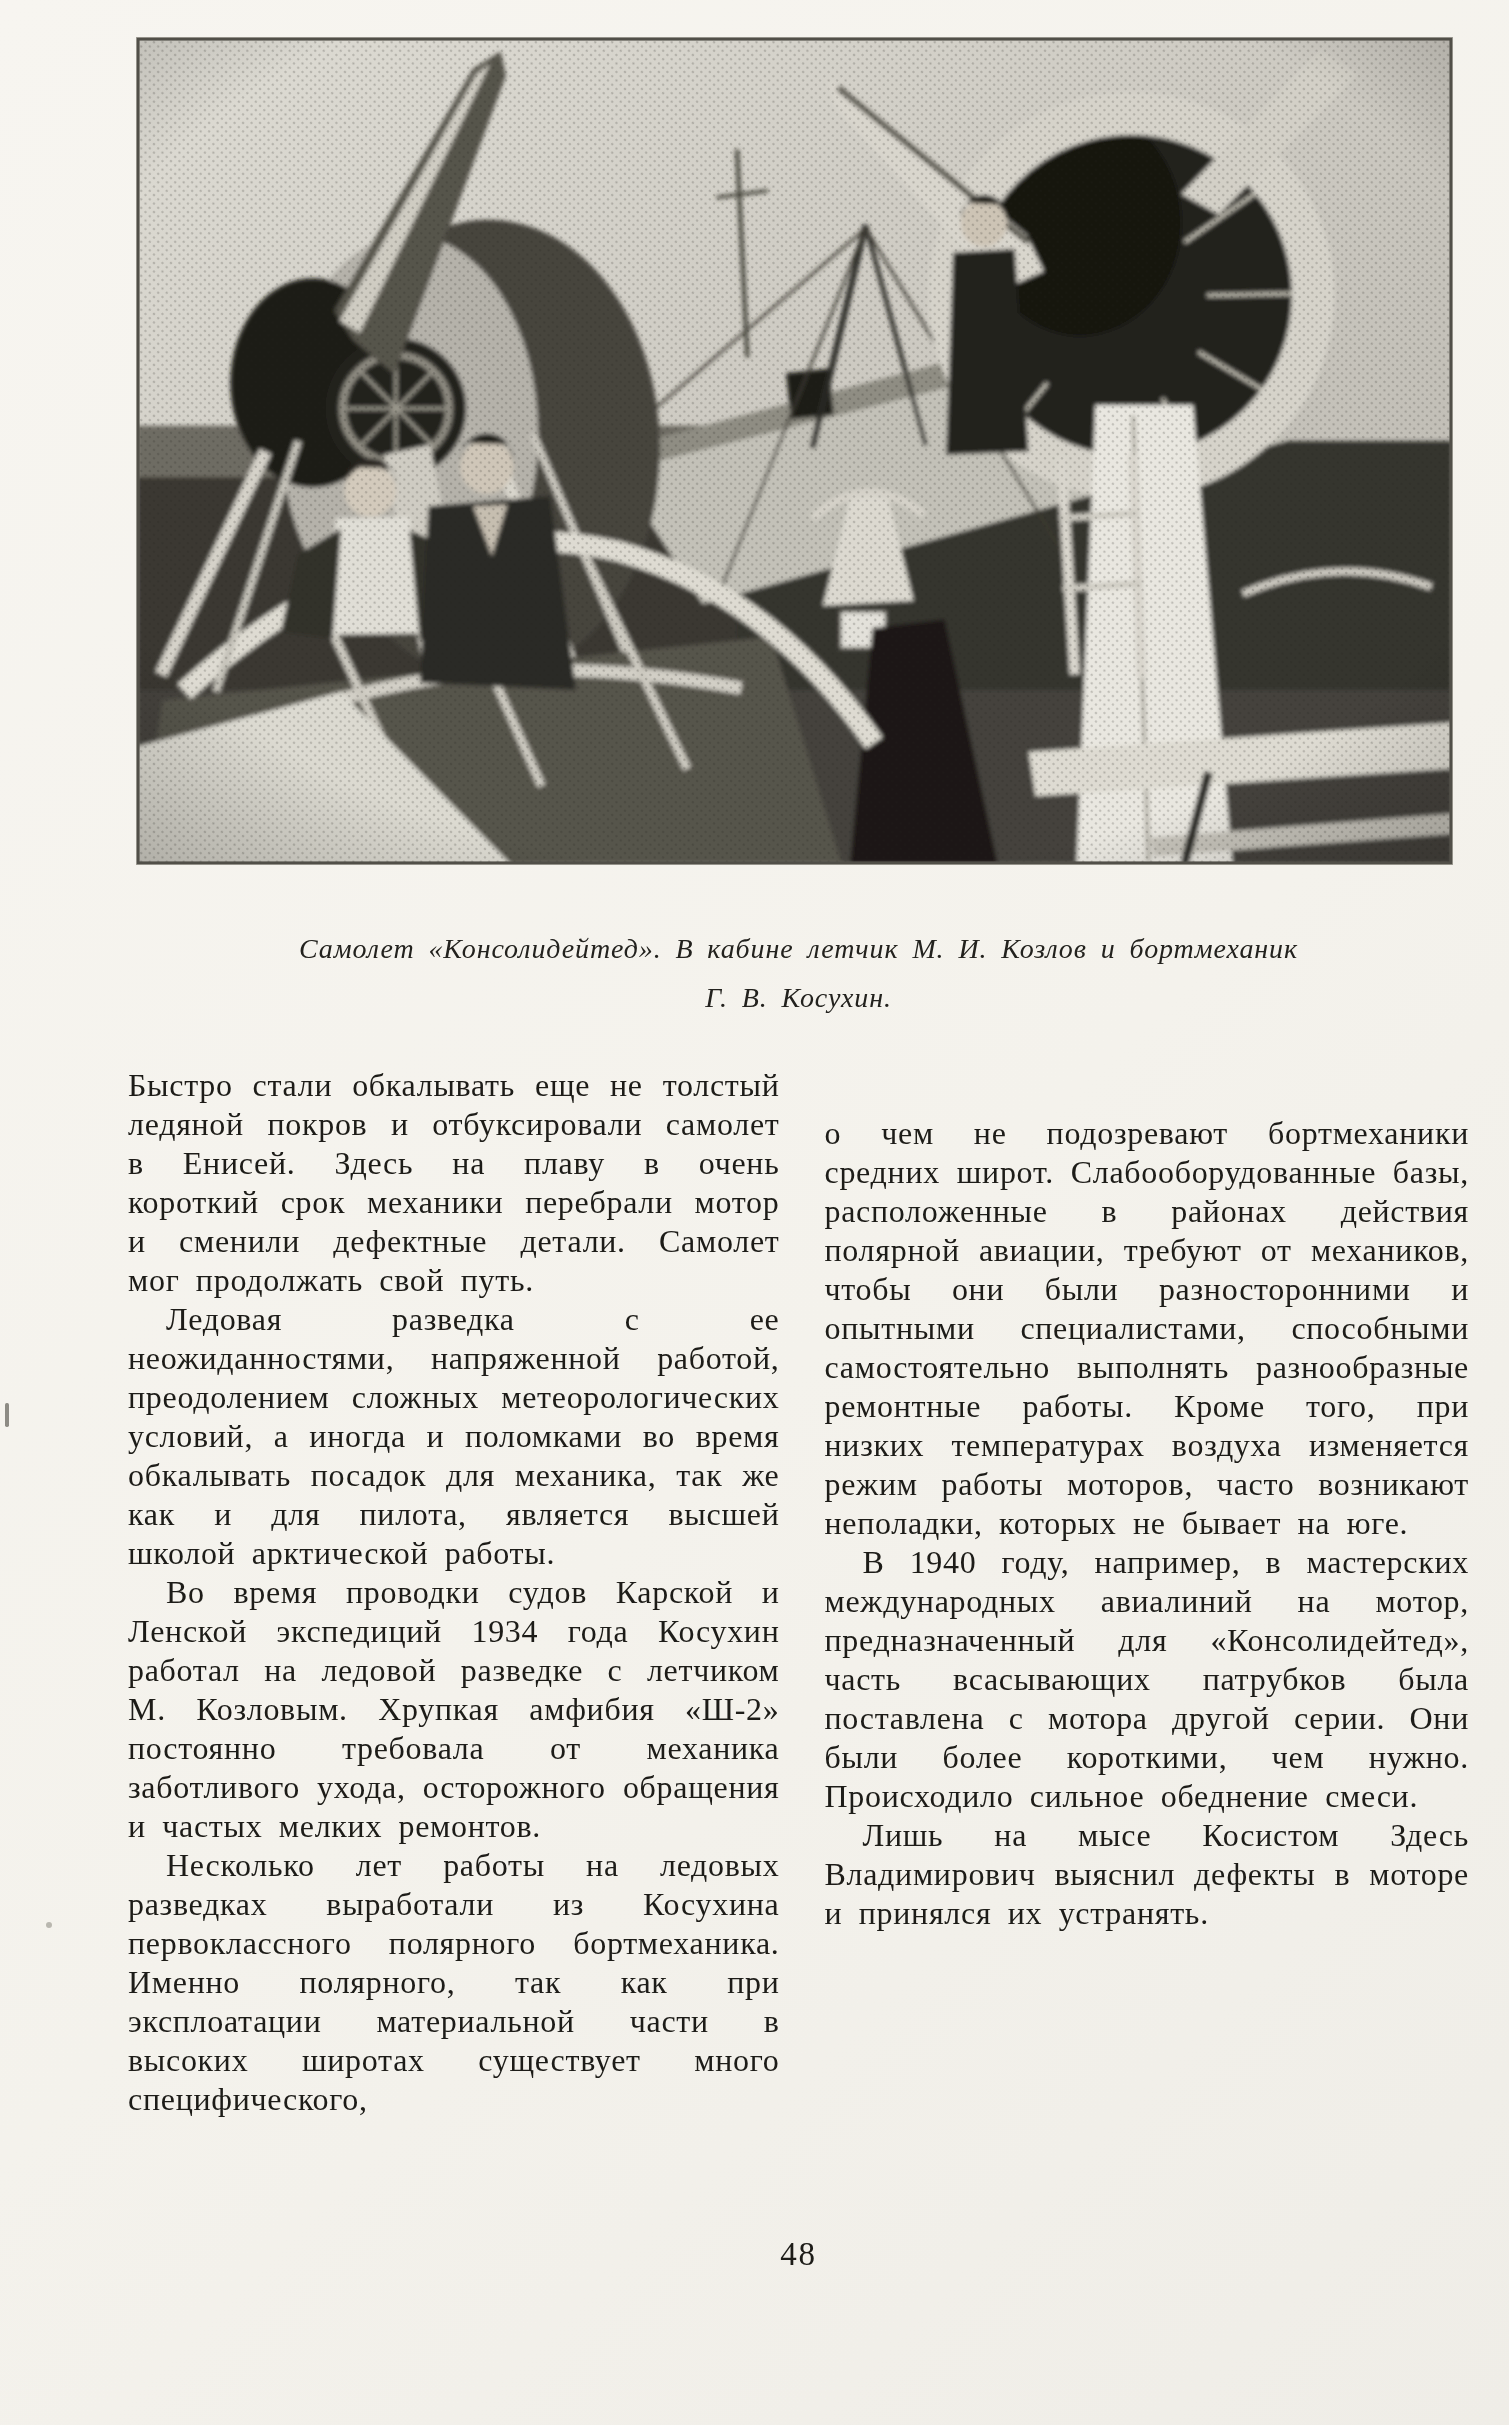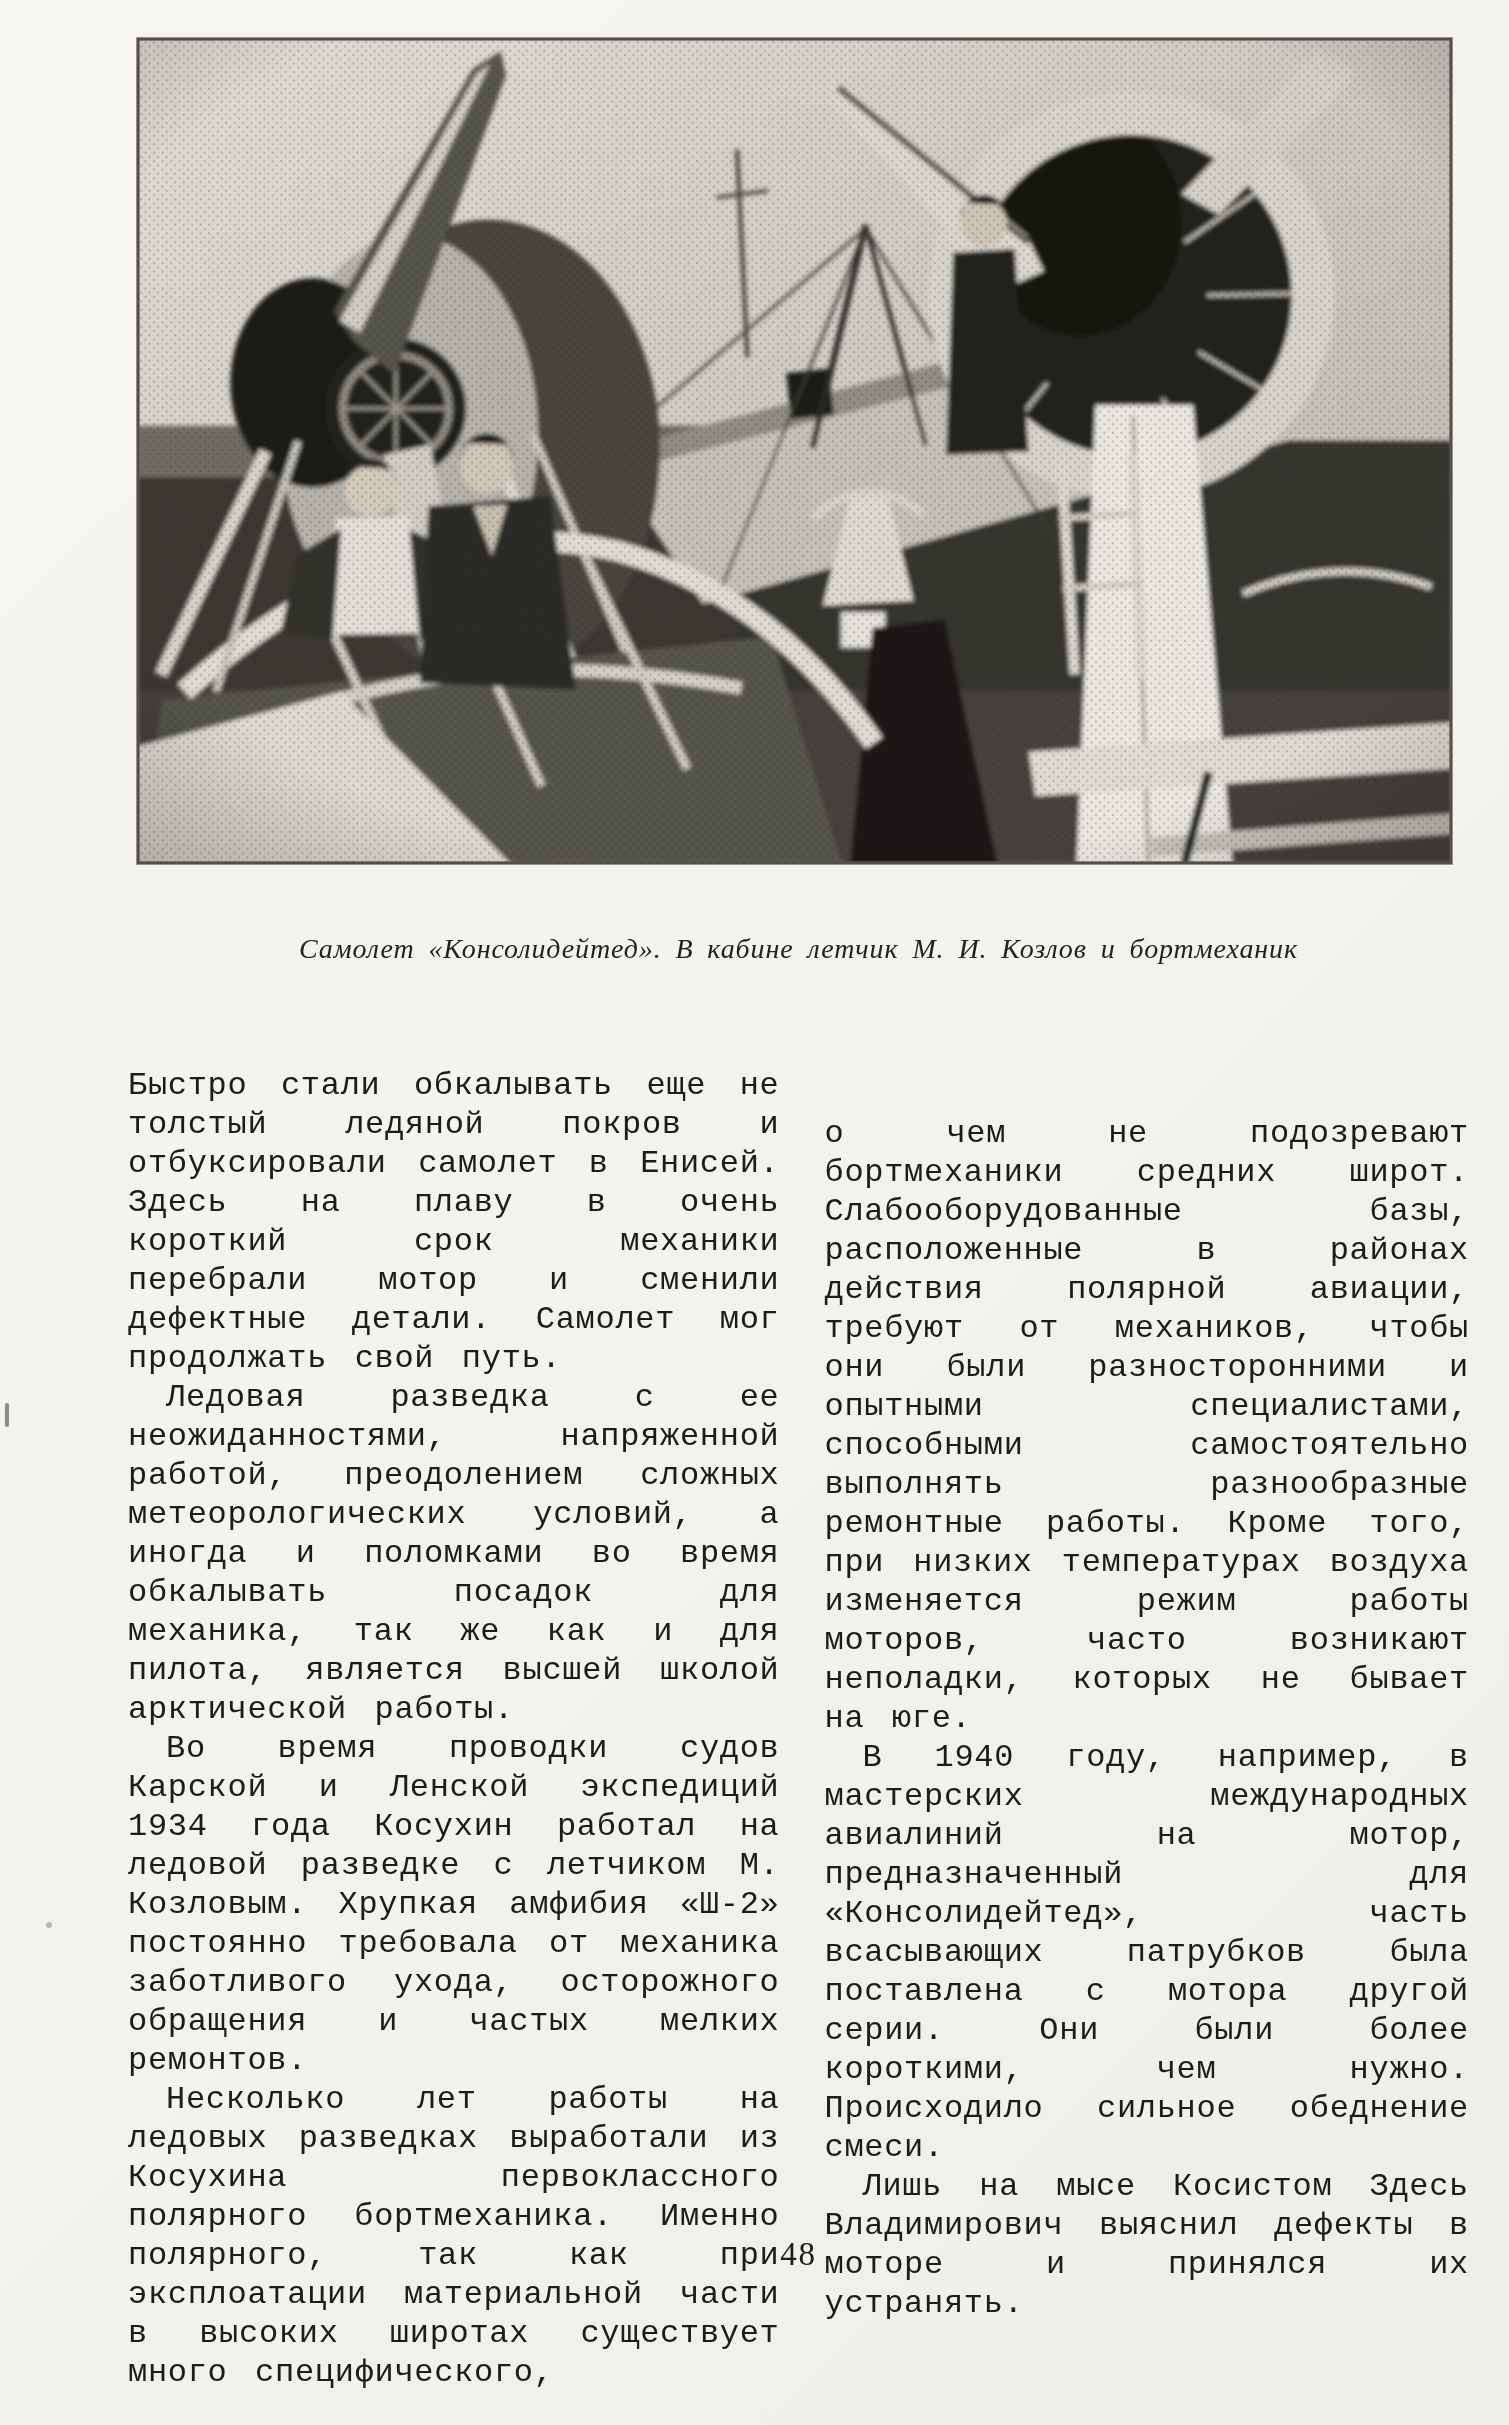--- a/index.html
+++ b/index.html
@@ -32,21 +32,20 @@
   }
   .col{width:652px;}
   .col-right{width:645px;margin-top:48px;}
   .col p{
     margin:0;
     font-size:32px;line-height:39px;
     text-align:justify;
     text-indent:38px;
     letter-spacing:0.7px;word-spacing:7.7px;
     color:#1d1c18;
-    font-family:Liberation Mono, monospace;
   }
   .col p.noindent{text-indent:0;}
   .pageno{
     position:absolute;left:128px;top:2236px;width:1341px;
     text-align:center;font-size:33px;letter-spacing:1.7px;color:#1d1c18;
   }
   .artifact-dash{
     position:absolute;left:5.1px;top:1403px;width:4.3px;height:24px;
     background:#8d8b84;border-radius:1.7px;
   }
@@ -198,20 +197,21 @@
       </g>
 
       <rect x="0" y="0" width="1534" height="963" fill="url(#halftone)" opacity="0.24"></rect>
       <rect x="0" y="0" width="1534" height="963" fill="url(#vig)"></rect>
       <rect x="1.5" y="1.5" width="1531" height="960" fill="none" stroke="#514f48" stroke-width="3"></rect>
     </svg>
   </figure>
 
   <div class="caption">
     <span>Самолет «Консолидейтед». В кабине летчик М. И. Козлов и бортмеханик</span>
+    <span>Г. В. Косухин.</span>
   </div>
 
   <div class="columns">
     <div class="col col-left">
       <p class="noindent">Быстро стали обкалывать еще не толстый ледяной покров и отбуксировали самолет в Енисей. Здесь на плаву в очень короткий срок механики перебрали мотор и сменили дефектные детали. Самолет мог продолжать свой путь.</p>
       <p>Ледовая разведка с ее неожиданностями, напряженной работой, преодолением сложных метеорологических условий, а иногда и поломками во время обкалывать посадок для механика, так же как и для пилота, является высшей школой арктической работы.</p>
       <p>Во время проводки судов Карской и Ленской экспедиций 1934 года Косухин работал на ледовой разведке с летчиком М. Козловым. Хрупкая амфибия «Ш-2» постоянно требовала от механика заботливого ухода, осторожного обращения и частых мелких ремонтов.</p>
       <p>Несколько лет работы на ледовых разведках выработали из Косухина первоклассного полярного бортмеханика. Именно полярного, так как при эксплоатации материальной части в высоких широтах существует много специфического,</p>
     </div>
     <div class="col col-right">

